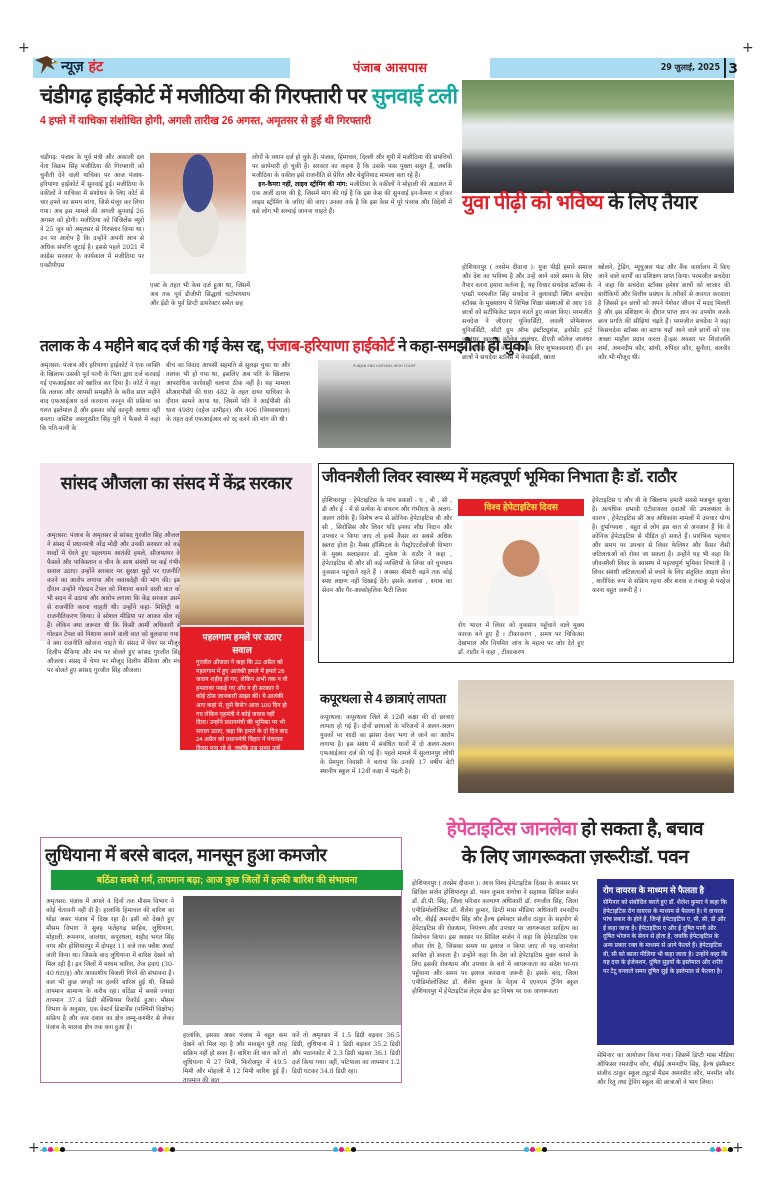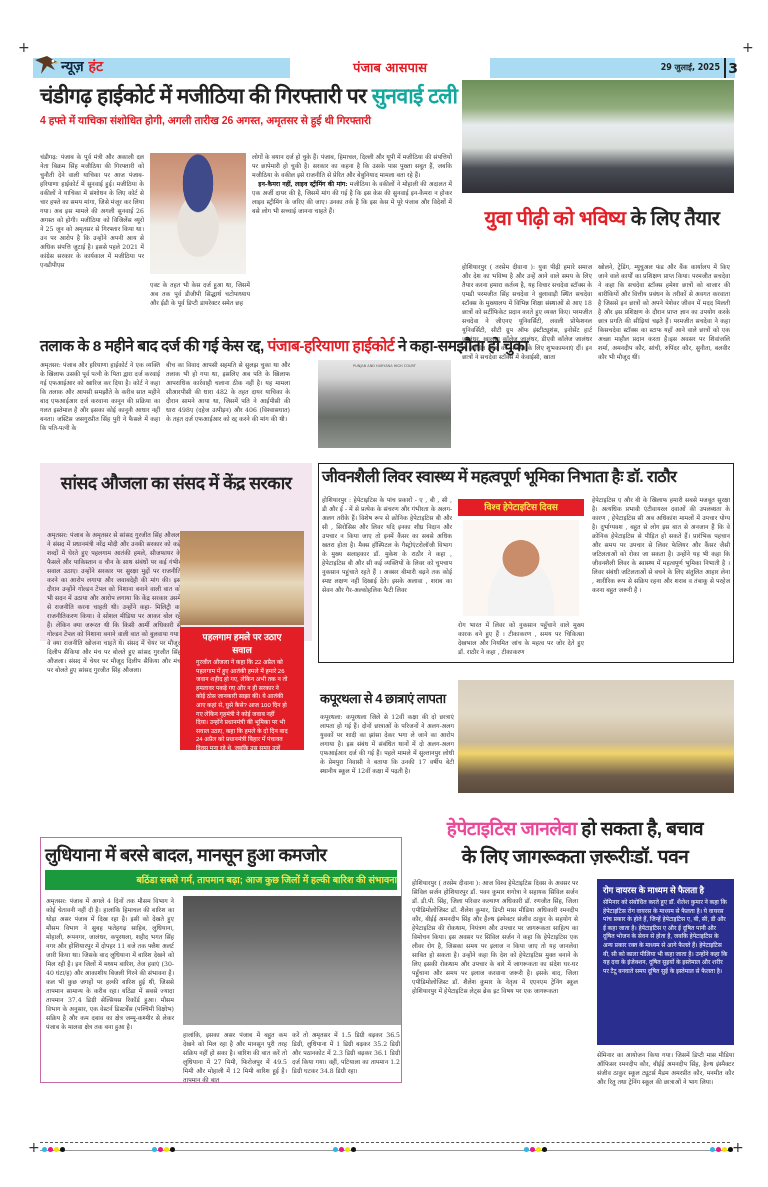--- a/index.html
+++ b/index.html
@@ -57,28 +57,28 @@
 </div>
 <div class="abs" style="left:40px;top:113px;width:420px;font-family:'Liberation Sans',sans-serif;font-weight:bold;color:#e41e26;font-size:10.5px;white-space:nowrap;">4 हफ्ते में याचिका संशोधित होगी, अगली तारीख 26 अगस्त, अमृतसर से हुई थी गिरफ्तारी</div>
 <div class="abs col" style="left:40px;top:152px;width:104px;">चंडीगढ़: पंजाब के पूर्व मंत्री और अकाली दल नेता बिक्रम सिंह मजीठिया की गिरफ्तारी को चुनौती देने वाली याचिका पर आज पंजाब-हरियाणा हाईकोर्ट में सुनवाई हुई। मजीठिया के वकीलों ने याचिका में संशोधन के लिए कोर्ट से चार हफ्ते का समय मांगा, जिसे मंजूर कर लिया गया। अब इस मामले की अगली सुनवाई 26 अगस्त को होगी। मजीठिया को विजिलेंस ब्यूरो ने 25 जून को अमृतसर से गिरफ्तार किया था। उन पर आरोप है कि उन्होंने अपनी आय से अधिक संपत्ति जुटाई है। इससे पहले 2021 में कांग्रेस सरकार के कार्यकाल में मजीठिया पर एनडीपीएस</div>
 <div class="abs photo ph-majithia" style="left:150px;top:153px;width:96px;height:121px;"></div>
 <div class="abs col" style="left:150px;top:280px;width:100px;">एक्ट के तहत भी केस दर्ज हुआ था, जिसमें अब तक पूर्व डीजीपी सिद्धार्थ चटोपाध्याय और ईडी के पूर्व डिप्टी डायरेक्टर समेत छह</div>
 <div class="abs col" style="left:252px;top:152px;width:200px;">
   <span>लोगों के बयान दर्ज हो चुके हैं। पंजाब, हिमाचल, दिल्ली और यूपी में मजीठिया की संपत्तियों पर छापेमारी हो चुकी है। सरकार का कहना है कि उसके पास पुख्ता सबूत हैं, जबकि मजीठिया के वकील इसे राजनीति से प्रेरित और बेबुनियाद मामला बता रहे हैं।</span><br>&nbsp;&nbsp;&nbsp;<b>इन-कैमरा नहीं, लाइव स्ट्रीमिंग की मांग:</b> <span>मजीठिया के वकीलों ने मोहाली की अदालत में एक अर्जी दायर की है, जिसमें मांग की गई है कि इस केस की सुनवाई इन-कैमरा न होकर लाइव स्ट्रीमिंग के जरिए की जाए। उनका तर्क है कि इस केस में पूरे पंजाब और विदेशों में बसे लोग भी सच्चाई जानना चाहते हैं।</span>
 </div>
 
 <div class="abs photo ph-students" style="left:462px;top:80px;width:272px;height:113px;"></div>
-<div class="abs h1" style="left:462px;top:205px;width:280px;font-size:20px;line-height:27px;text-align:center;">
+<div class="abs h1" style="left:462px;top:189px;width:280px;font-size:20px;line-height:27px;">
   <span style="color:#e41e26;">युवा पीढ़ी को भविष्य</span> <span>के लिए तैयार</span><br>
 </div>
 <div class="abs col" style="left:462px;top:262px;width:130px;">होशियारपुर ( तरसेम दीवाना ): युवा पीढ़ी हमारे समाज और देश का भविष्य है और उन्हें आने वाले समय के लिए तैयार करना हमारा कर्तव्य है, यह विचार सचदेवा स्टॉक्स के एमडी परमजीत सिंह सचदेवा ने बुलावाड़ी स्थित सचदेवा स्टॉक्स के मुख्यालय में विभिन्न शिक्षा संस्थाओं से आए 18 छात्रों को सर्टीफिकेट प्रदान करते हुए व्यक्त किए। परमजीत सचदेवा ने जीएनए यूनिवर्सिटी, लवली प्रोफेशनल यूनिवर्सिटी, सीटी ग्रुप ऑफ इंस्टीट्यूशंस, इनोसेंट हार्ट जालंधर, खालसा कॉलेज जालंधर, डीएवी कॉलेज जालंधर से संबंधित छात्रों को भविष्य के लिए शुभकामनाएं दीं। इन छात्रों ने सचदेवा स्टॉक्स में केवाईसी, खाता</div>
 <div class="abs col" style="left:598px;top:262px;width:132px;">खोलने, ट्रेडिंग, म्यूचुअल फंड और बैंक कार्यालय में किए जाने वाले कार्यों का प्रशिक्षण प्राप्त किया। परमजीत सचदेवा ने कहा कि सचदेवा स्टॉक्स हमेशा छात्रों को बाजार की बारीकियों और वित्तीय प्रबंधन के तरीकों से अवगत करवाता है जिससे इन छात्रों को अपने पेशेवर जीवन में मदद मिलती है और इस प्रशिक्षण के दौरान प्राप्त ज्ञान का उपयोग करके छात्र प्रगति की सीढ़ियां चढ़ते हैं। परमजीत सचदेवा ने कहा किसचदेवा स्टॉक्स का स्टाफ यहाँ आने वाले छात्रों को एक अच्छा माहौल प्रदान करता है।इस अवसर पर शिवांजलि शर्मा, अमनदीप कौर, सांची, रुपिंदर कौर, सुनीता, बलवीर कौर भी मौजूद थीं।</div>
 
 <div class="abs h1" style="left:40px;top:335px;width:415px;font-size:15.5px;line-height:22px;white-space:nowrap;">
-  <span>तलाक के 8 महीने बाद दर्ज की गई केस रद्द,</span> <span style="color:#e41e26;">पंजाब-हरियाणा हाईकोर्ट</span> <span>ने कहा-समझौता हो चुका</span>
+  <span>तलाक के 4 महीने बाद दर्ज की गई केस रद्द,</span> <span style="color:#e41e26;">पंजाब-हरियाणा हाईकोर्ट</span> <span>ने कहा-समझौता हो चुका</span>
 </div>
 <div class="abs col" style="left:40px;top:360px;width:120px;">अमृतसर: पंजाब और हरियाणा हाईकोर्ट ने एक व्यक्ति के खिलाफ उसकी पूर्व पत्नी के पिता द्वारा दर्ज करवाई गई एफआईआर को खारिज कर दिया है। कोर्ट ने कहा कि तलाक और आपसी समझौते के करीब सात महीने बाद एफआईआर दर्ज करवाना कानून की प्रक्रिया का गलत इस्तेमाल है और इसका कोई कानूनी आधार नहीं बनता। जस्टिस जसगुरप्रीत सिंह पुरी ने फैसले में कहा कि पति-पत्नी के</div>
 <div class="abs col" style="left:166px;top:360px;width:124px;">बीच का विवाद आपसी सहमति से सुलझ चुका था और तलाक भी हो गया था, इसलिए अब पति के खिलाफ आपराधिक कार्रवाही चलाना ठीक नहीं है। यह मामला सीआरपीसी की धारा 482 के तहत दायर याचिका के दौरान सामने आया था, जिसमें पति ने आईपीसी की धारा 498ए (दहेज उत्पीड़न) और 406 (विश्वासघात) के तहत दर्ज एफआईआर को रद्द करने की मांग की थी।</div>
 <div class="abs photo ph-court" style="left:318px;top:360px;width:133px;height:88px;">
   <div style="font-family:'DejaVu Sans',sans-serif;font-size:3.5px;color:#555;text-align:center;margin-top:4px;">PUNJAB AND HARYANA HIGH COURT</div>
 </div>
 
 <div class="abs" style="left:40px;top:463px;width:272px;height:178px;background:#f3e6ef;"></div>
 <div class="abs h1" style="left:40px;top:470px;width:272px;font-size:17.5px;line-height:27px;text-align:center;font-weight:bold;">
   <span>सांसद औजला का संसद में केंद्र सरकार</span><br>
@@ -97,21 +97,21 @@
 <div class="abs photo ph-doctor" style="left:463px;top:520px;width:116px;height:96px;"></div>
 <div class="abs col" style="left:458px;top:620px;width:126px;">रोग भारत में लिवर को नुकसान पहुँचाने वाले मुख्य कारक बने हुए हैं । टीकाकरण , समय पर चिकित्सा देखभाल और नियमित जांच के महत्व पर जोर देते हुए डॉ. राठौर ने कहा , टीकाकरण</div>
 <div class="abs col" style="left:592px;top:495px;width:138px;">हेपेटाइटिस ए और बी के खिलाफ हमारी सबसे मजबूत सुरक्षा है। अत्यधिक प्रभावी एंटीवायरल दवाओं की उपलब्धता के कारण , हेपेटाइटिस सी अब अधिकांश मामलों में उपचार योग्य है। दुर्भाग्यवश , बहुत से लोग इस बात से अनजान हैं कि वे क्रोनिक हेपेटाइटिस से पीड़ित हो सकते हैं। प्रारंभिक पहचान और समय पर उपचार से लिवर फेलियर और कैंसर जैसी जटिलताओं को रोका जा सकता है। उन्होंने यह भी कहा कि जीवनशैली लिवर के स्वास्थ्य में महत्वपूर्ण भूमिका निभाती है । लिवर संबंधी जटिलताओं से बचने के लिए संतुलित आहार लेना , शारीरिक रूप से सक्रिय रहना और शराब व तंबाकू से परहेज करना बहुत जरूरी है ।</div>
 
 <div class="abs h1" style="left:320px;top:690px;width:140px;font-size:13px;line-height:18px;white-space:nowrap;">कपूरथला से 4 छात्राएं लापता</div>
 <div class="abs col" style="left:320px;top:712px;width:134px;">कपूरथला: कपूरथला जिले से 12वीं कक्षा की दो छात्राएं लापता हो गई हैं। दोनों छात्राओं के परिजनों ने अलग-अलग युवकों पर शादी का झांसा देकर भगा ले जाने का आरोप लगाया है। इस संबंध में संबंधित थानों में दो अलग-अलग एफआईआर दर्ज की गई हैं। पहले मामले में सुल्तानपुर लोधी के प्रेमपुरा निवासी ने बताया कि उनकी 17 वर्षीय बेटी स्थानीय स्कूल में 12वीं कक्षा में पढ़ती है।</div>
 <div class="abs photo ph-meeting" style="left:458px;top:680px;width:276px;height:113px;"></div>
 
 <div class="abs" style="left:40px;top:837px;width:362px;height:246px;border:1px solid #c66aa8;"></div>
 <div class="abs h1" style="left:45px;top:842px;width:360px;font-size:18px;line-height:26px;white-space:nowrap;">लुधियाना में बरसे बादल, मानसून हुआ कमजोर</div>
-<div class="abs" style="left:45px;top:870px;width:352px;height:20px;background:#1a9a3c;color:#f7e34a;font-family:'Liberation Sans',sans-serif;font-weight:bold;font-size:9.5px;line-height:20px;text-align:right;white-space:nowrap;overflow:hidden;">बठिंडा सबसे गर्म, तापमान बढ़ा; आज कुछ जिलों में हल्की बारिश की संभावना</div>
+<div class="abs" style="left:51px;top:870px;width:352px;height:20px;background:#1a9a3c;color:#f7e34a;font-family:'Liberation Sans',sans-serif;font-weight:bold;font-size:9.5px;line-height:20px;text-align:center;white-space:nowrap;overflow:hidden;">बठिंडा सबसे गर्म, तापमान बढ़ा; आज कुछ जिलों में हल्की बारिश की संभावना</div>
 <div class="abs col" style="left:46px;top:896px;width:128px;">अमृतसर: पंजाब में अगले 4 दिनों तक मौसम विभाग ने कोई चेतावनी नहीं दी है। हालांकि हिमाचल की बारिश का थोड़ा असर पंजाब में दिख रहा है। इसी को देखते हुए मौसम विभाग ने सुबह फतेहगढ़ साहिब, लुधियाना, मोहाली, रूपनगर, जालंधर, कपूरथला, शहीद भगत सिंह नगर और होशियारपुर में दोपहर 11 बजे तक फ्लैश अलर्ट जारी किया था। जिसके बाद लुधियाना में बारिश देखने को मिल रही है। इन जिलों में मध्यम बारिश, तेज हवाएं (30-40 घंटा/ह) और आकाशीय बिजली गिरने की संभावना है। कल भी कुछ जगहों पर हल्की बारिश हुई थी, जिससे तापमान सामान्य के करीब रहा। बठिंडा में सबसे ज्यादा तापमान 37.4 डिग्री सेल्सियस रिकॉर्ड हुआ। मौसम विभाग के अनुसार, एक वेस्टर्न डिस्टर्बेंस (पश्चिमी विक्षोभ) सक्रिय है और कम दबाव का क्षेत्र जम्मू-कश्मीर से लेकर पंजाब के मालवा क्षेत्र तक बना हुआ है।</div>
 <div class="abs photo ph-rain" style="left:183px;top:896px;width:218px;height:129px;"></div>
 <div class="abs col" style="left:183px;top:1030px;width:104px;">हालांकि, इसका असर पंजाब में बहुत कम देखने को मिल रहा है और मानसून पूरी तरह सक्रिय नहीं हो सका है। बारिश की बात करें तो लुधियाना में 27 मिमी, फिरोजपुर में 49.5 मिमी और मोहाली में 12 मिमी बारिश हुई है। तापमान की बात</div>
 <div class="abs col" style="left:292px;top:1030px;width:108px;">करें तो अमृतसर में 1.5 डिग्री बढ़कर 36.5 डिग्री, लुधियाना में 1 डिग्री बढ़कर 35.2 डिग्री और पठानकोट में 2.3 डिग्री बढ़कर 36.1 डिग्री दर्ज किया गया। वहीं, पटियाला का तापमान 1.2 डिग्री घटकर 34.8 डिग्री रहा।</div>
 
 <div class="abs h1" style="left:410px;top:815px;width:330px;font-size:19px;line-height:28px;text-align:center;">
   <span style="color:#ec4899;">हेपेटाइटिस जानलेवा</span> <span>हो सकता है, बचाव</span><br><span>के लिए जागरूकता ज़रूरीःडॉ. पवन</span>
 </div>
 <div class="abs col" style="left:412px;top:878px;width:166px;">होशियारपुर ( तरसेम दीवाना ): आज विश्व हेपेटाइटिस दिवस के अवसर पर सिविल सर्जन होशियारपुर डॉ. पवन कुमार शगोत्रा ने सहायक सिविल सर्जन डॉ. डी.पी. सिंह, जिला परिवार कल्याण अधिकारी डॉ. रणजीत सिंह, जिला एपीडिमोलोजिस्ट डॉ. शैलेश कुमार, डिप्टी मास मीडिया अधिकारी रमनदीप कौर, बीईई अमनदीप सिंह और हैल्थ इंस्पेक्टर संजीव ठाकुर के सहयोग से हेपेटाइटिस की रोकथाम, नियंत्रण और उपचार पर जागरूकता साहित्य का विमोचन किया। इस अवसर पर सिविल सर्जन ने कहा कि हेपेटाइटिस एक लीवर रोग है, जिसका समय पर इलाज न किया जाए तो यह जानलेवा साबित हो सकता है। उन्होंने कहा कि देश को हेपेटाइटिस मुक्त बनाने के लिए इसकी रोकथाम और उपचार के बारे में जागरूकता का संदेश घर-घर पहुँचाना और समय पर इलाज करवाना जरूरी है। इसके बाद, जिला एपीडिमोलोजिस्ट डॉ. शैलेश कुमार के नेतृत्व में एएनएम ट्रेनिंग स्कूल होशियारपुर में हेपेटाइटिस लेट्स ब्रेक इट विषय पर एक जागरूकता</div>
 <div class="abs" style="left:597px;top:879px;width:137px;height:166px;background:#2a2f8f;color:#fff;padding:5px 6px;">

